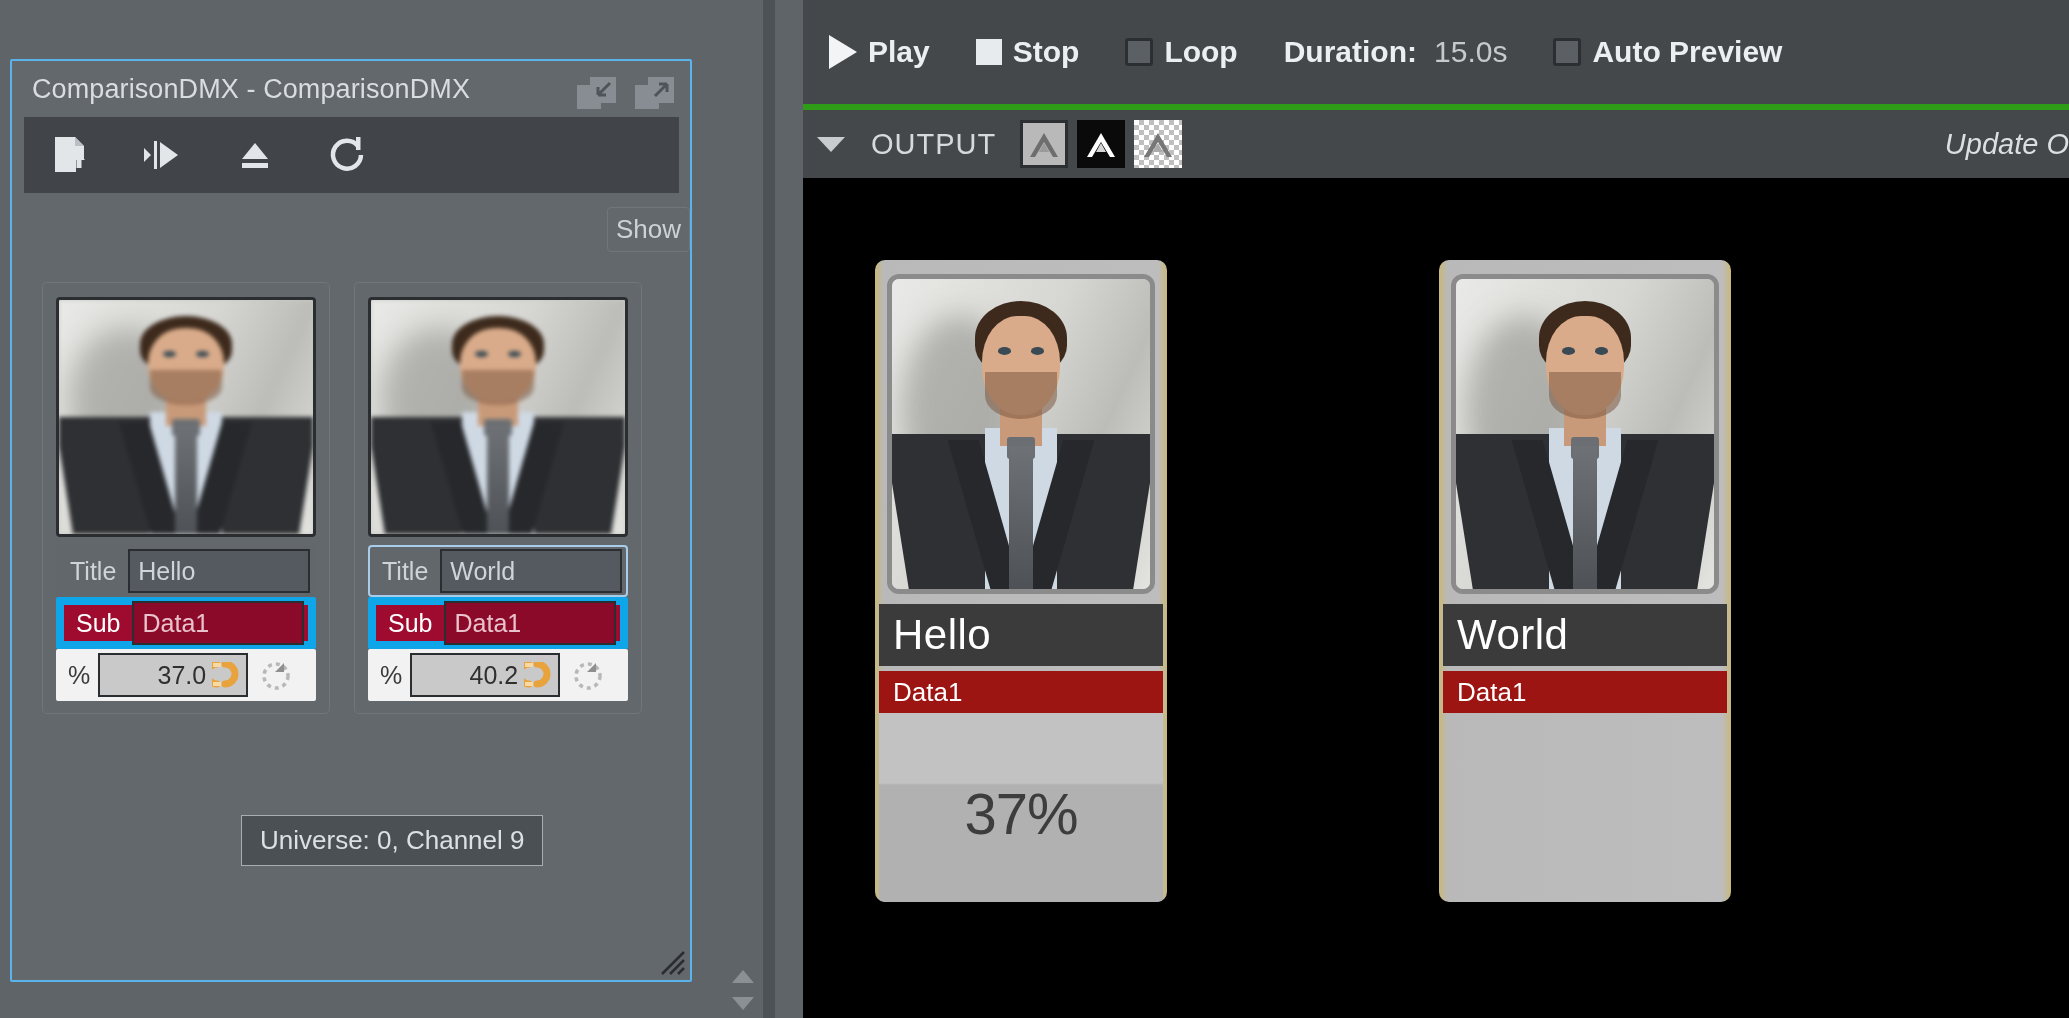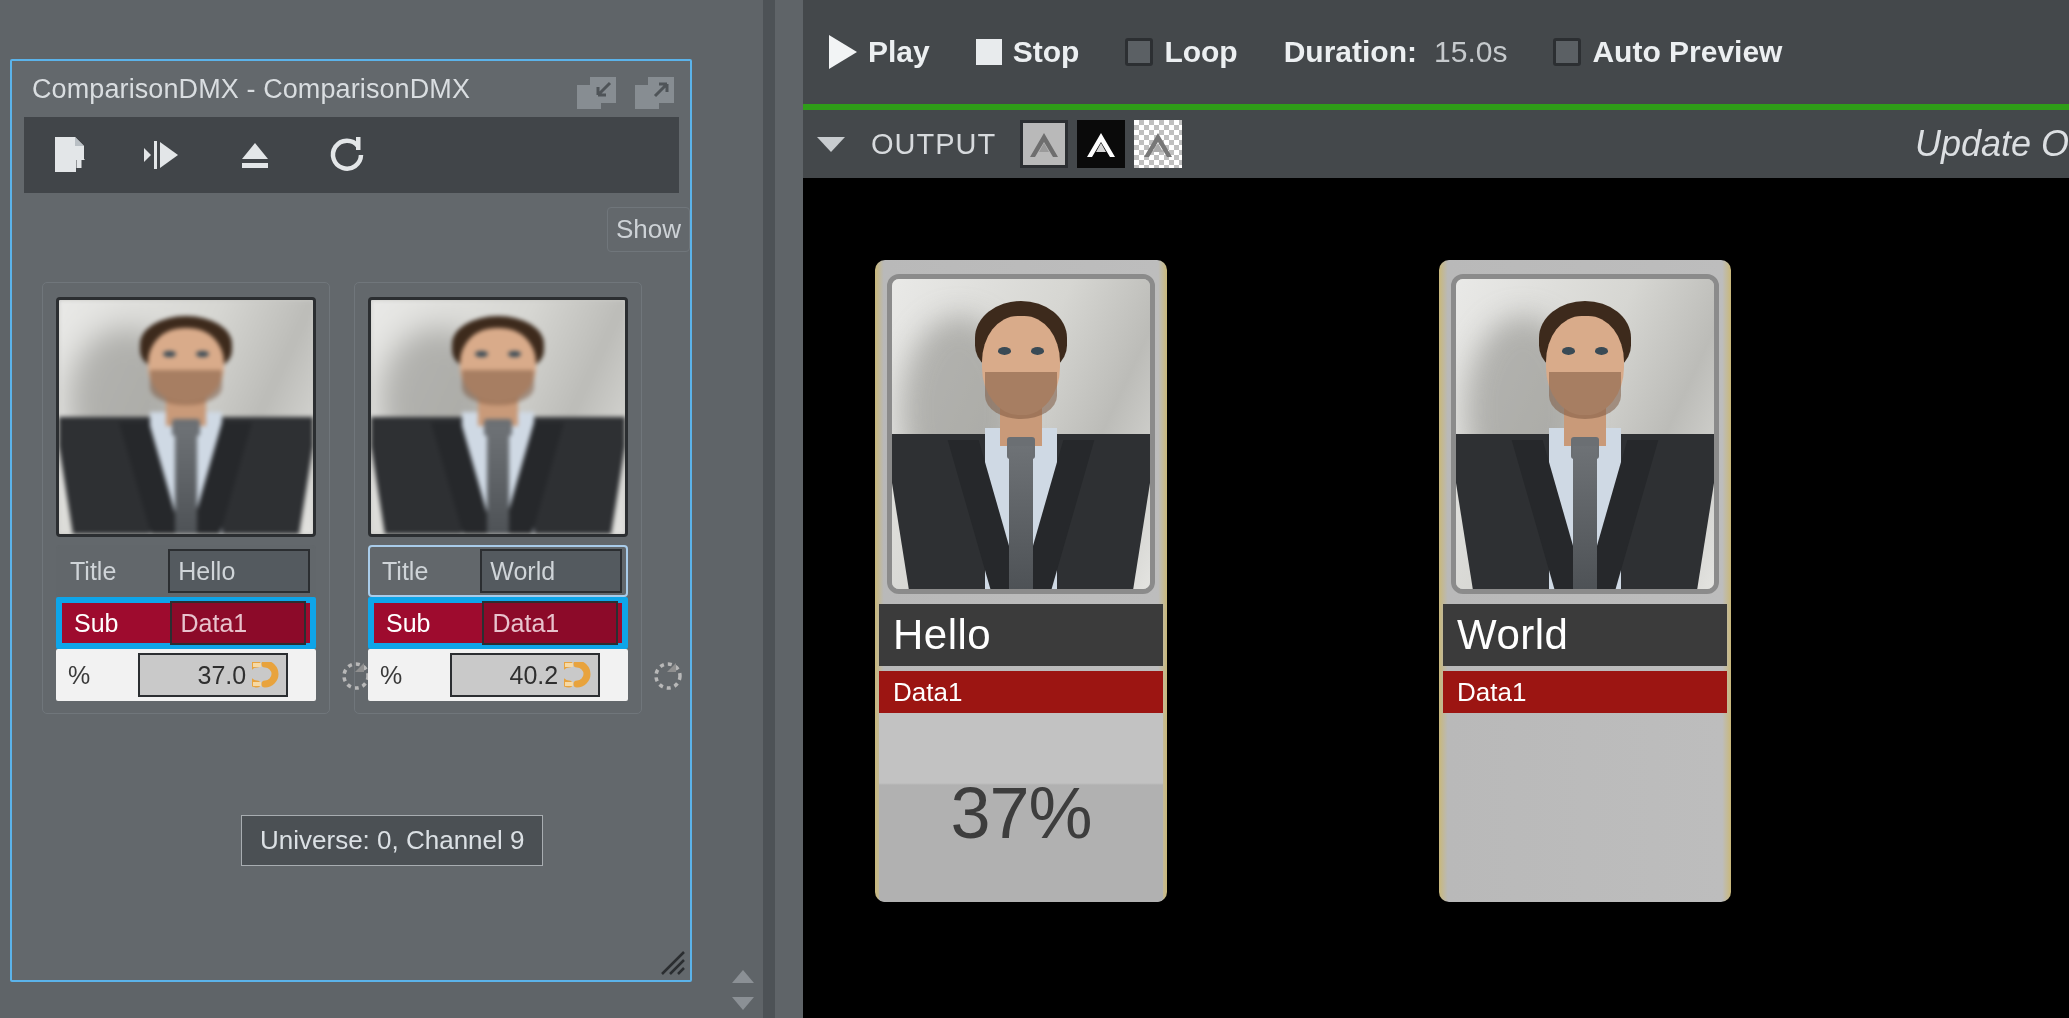--- a/index.html
+++ b/index.html
@@ -110,25 +110,24 @@
     border-radius: 4px;
     overflow: hidden;
     position: relative;
     background: #c9c9c6;
   }
 
   .fieldrow {
     display: flex; align-items: center;
     height: 52px;
     padding: 2px 4px;
-    gap: 40px;
   }
   .fieldrow.title-row { background: #62676b; border:2px solid #62676b; border-radius:4px; margin-top: 8px;}
   .fieldrow.title-row.focused { border: 2px solid #a9ccea; }
-  .fieldrow.sub-row { background: #9e0b2e; margin-top: 0px; border:6px solid #0ea5e9; border-radius:2px;}
+  .fieldrow.sub-row { background: #9e0b2e; margin-top: 0px; border:8px solid #0ea5e9; border-radius:2px;}
   .fieldrow.pct-row { background: #f2f2f2; margin-top: 0px; border:2px solid #f2f2f2; border-radius:2px;}
 
   .flabel { font-size: 25px; padding: 0 12px 0 8px; white-space: nowrap; }
   .title-row .flabel { color: #cfd4d8; }
   .sub-row .flabel { color: #ffffff; }
   .pct-row .flabel { color: #3a3a3a; font-size: 25px; padding: 0 8px 0 6px;}
 
   .finput {
     flex: 1; height: 44px;
     border: 2px solid #2b2e31;
@@ -208,21 +207,21 @@
     background: #44484b;
     display: flex; align-items: center;
     padding-left: 14px;
   }
   #out-caret { width: 0;height:0;border-left:14px solid transparent;border-right:14px solid transparent;border-top:15px solid #c8cccf; margin-right: 26px; cursor:pointer;}
   #out-label { color:#d7dadd; font-size: 29px; letter-spacing:1px; margin-right: 24px;}
   .mode-btn { width: 48px; height: 48px; margin-right: 9px; cursor: pointer; position: relative; }
   .mode-btn.selected { border: 3px solid #2c2f32; }
   #update-out {
     position:absolute; right: 0px; top: 50%; transform: translateY(-50%);
-    color:#dcdfe2; font-size:36px; font-style: italic; white-space: nowrap;
+    color:#dcdfe2; font-size:29px; font-style: italic; white-space: nowrap;
   }
 
   #stage {
     position:absolute; left: 0; top: 178px;
     width: 1266px; height: 840px;
     background: #000000;
     overflow: hidden;
   }
 
   
@@ -258,21 +257,21 @@
     background: #9c1512;
     display:flex; align-items:center;
     padding-left: 14px;
     color:#ffffff; font-size: 26px;
   }
   .pv-pct {
     height: 200px;
     background: linear-gradient(to bottom, #c2c2c2 0%, #c2c2c2 35%, #b1b1b1 36%, #b1b1b1 100%);
     display:flex; align-items:center; justify-content:center;
     color:#3d3d3d;
-    font-size: 72px;
+    font-size: 58px;
     letter-spacing: -1px;
   }
 
   
   .portrait { position:absolute; inset:0; overflow:hidden; }
   .p-bg { position:absolute; inset:0; background: linear-gradient(115deg,#e9e9e7 0%, #d6d6d2 45%, #bcbcb8 70%, #e4e4e1 100%); }
   .p-shadow { position:absolute; left:4%; top:12%; width:44%; height:60%; background: rgba(120,120,116,0.45); filter: blur(14px); border-radius:50%;}
   .p-hair { position:absolute; left:32%; top:7%; width:36%; height:24%; background:#3d2a1c; border-radius: 50% 50% 40% 40%; }
   .p-face { position:absolute; left:35%; top:12%; width:30%; height:32%; background:#d9ab8a; border-radius: 46% 46% 48% 48%; }
   .p-beard { position:absolute; left:36%; top:30%; width:28%; height:15%; background:#7d5a41; opacity:.55; border-radius: 0 0 50% 50%;}

